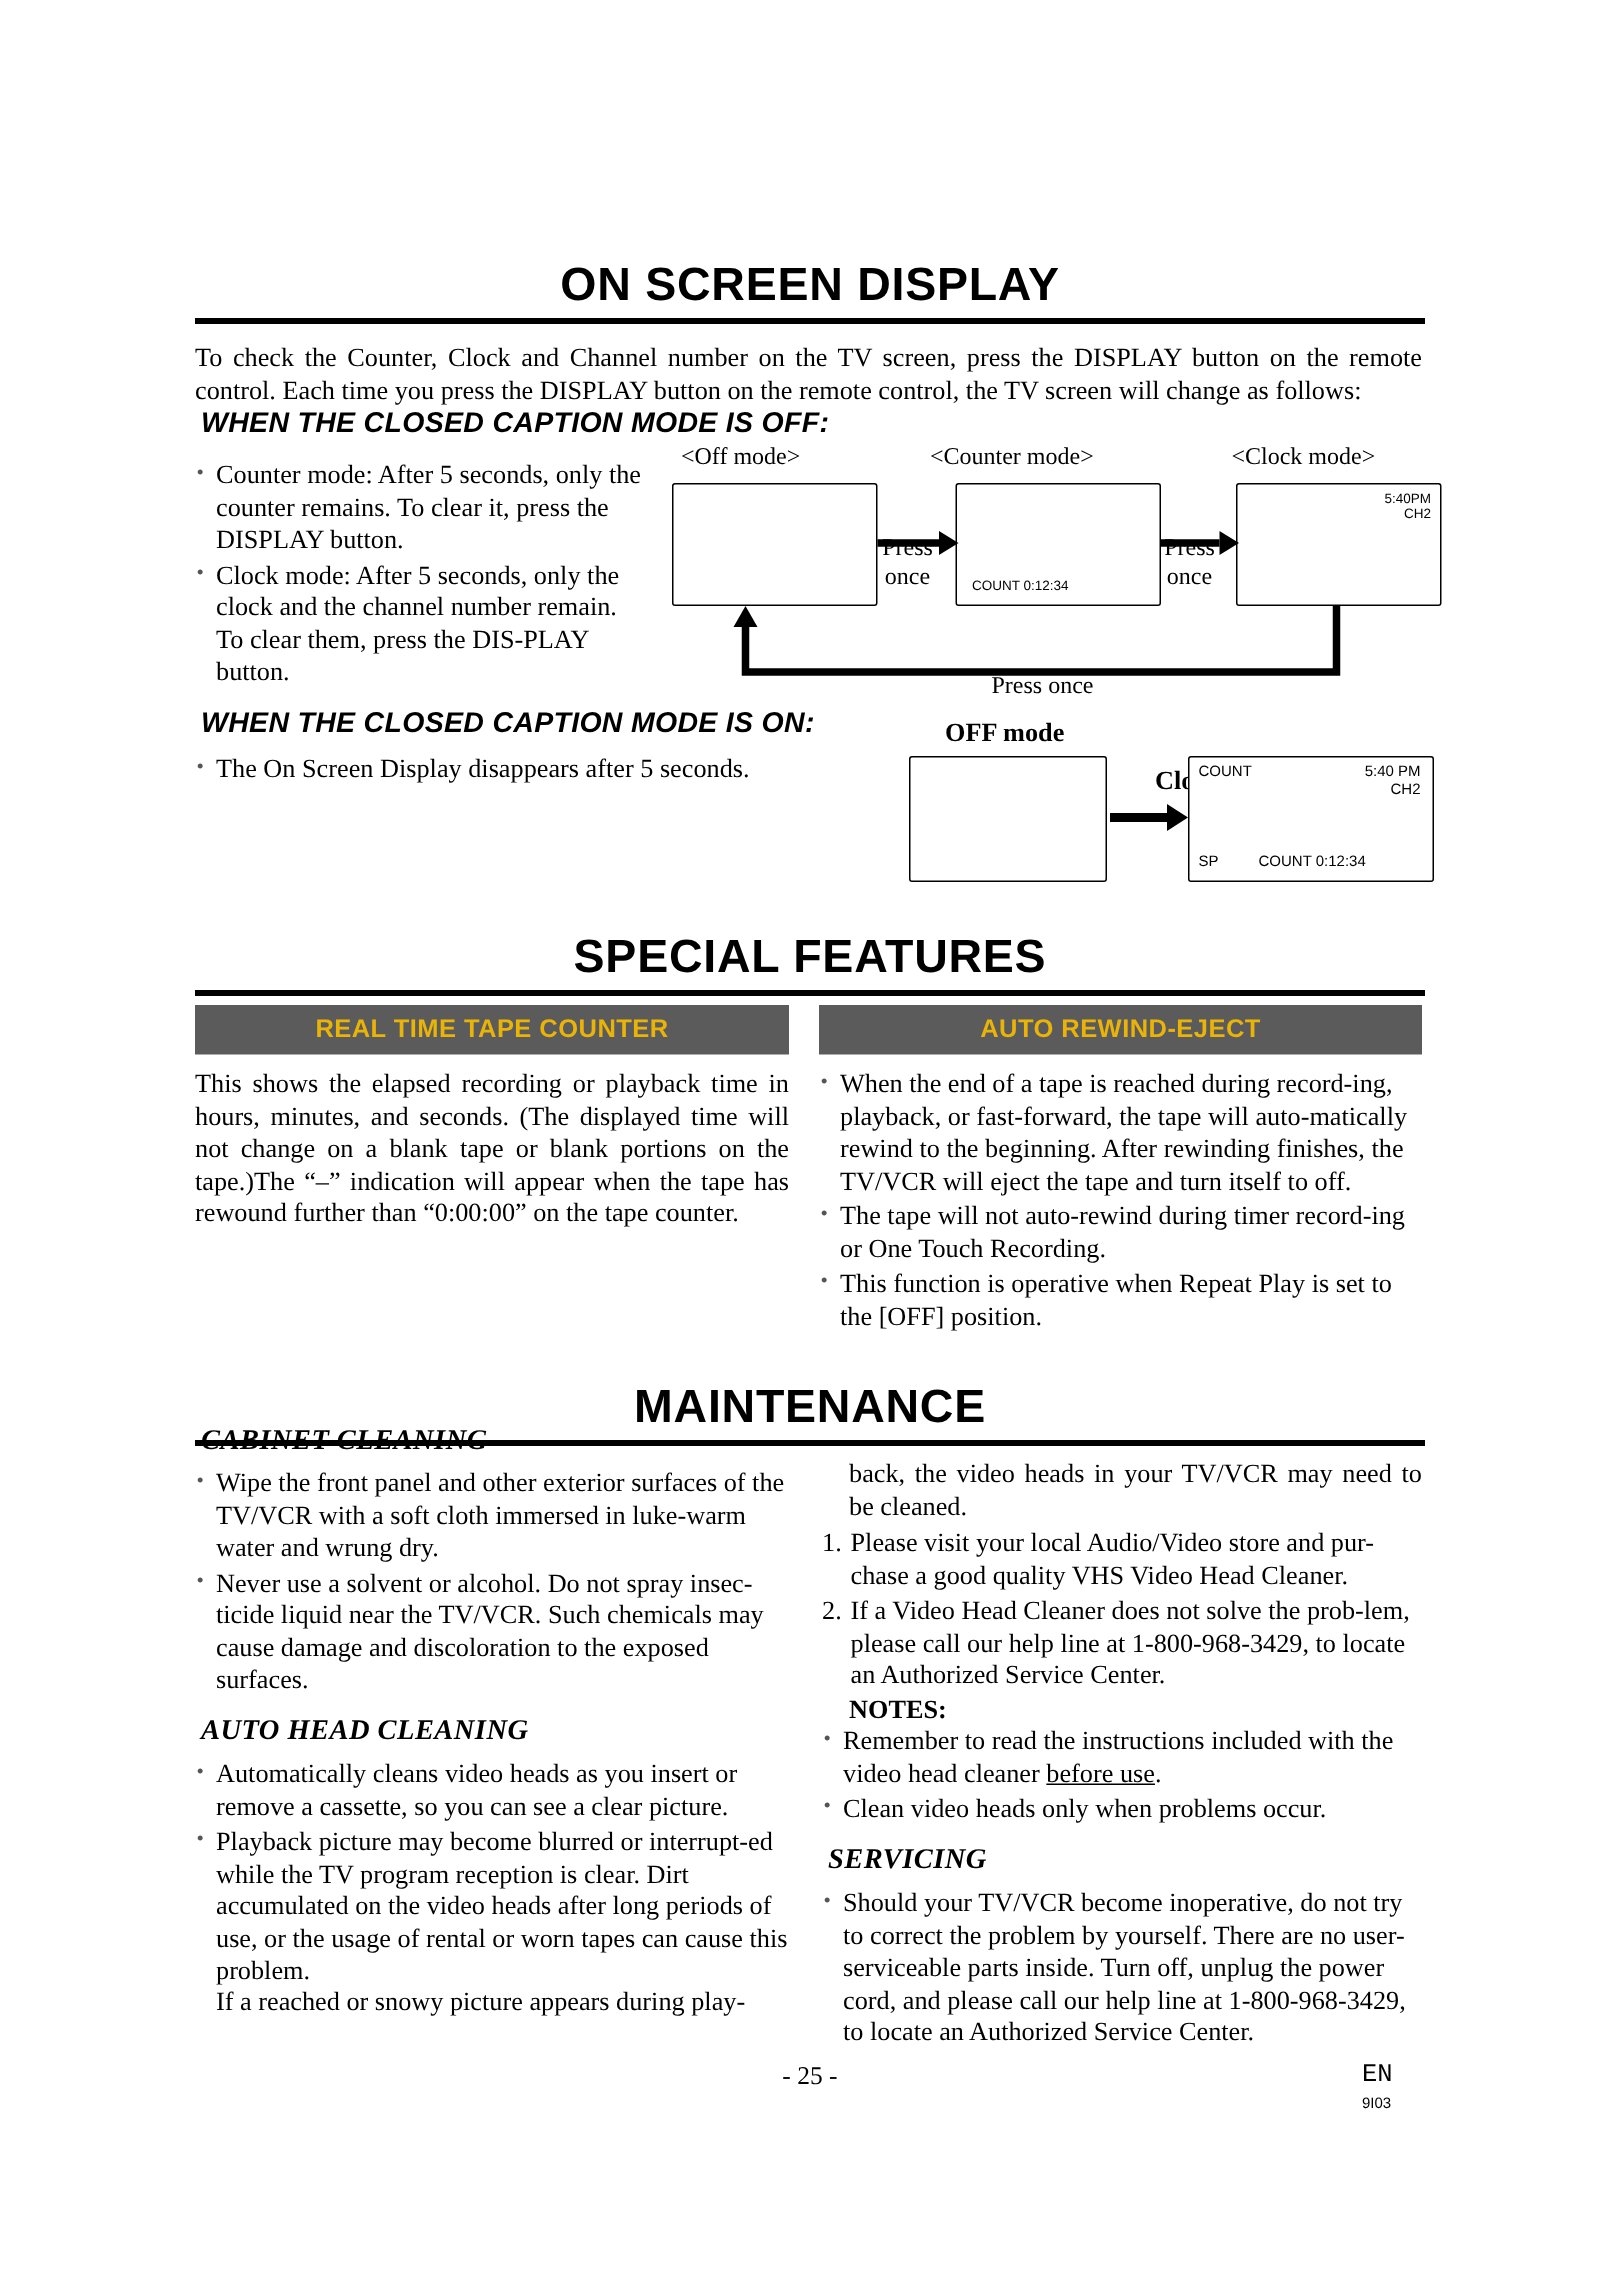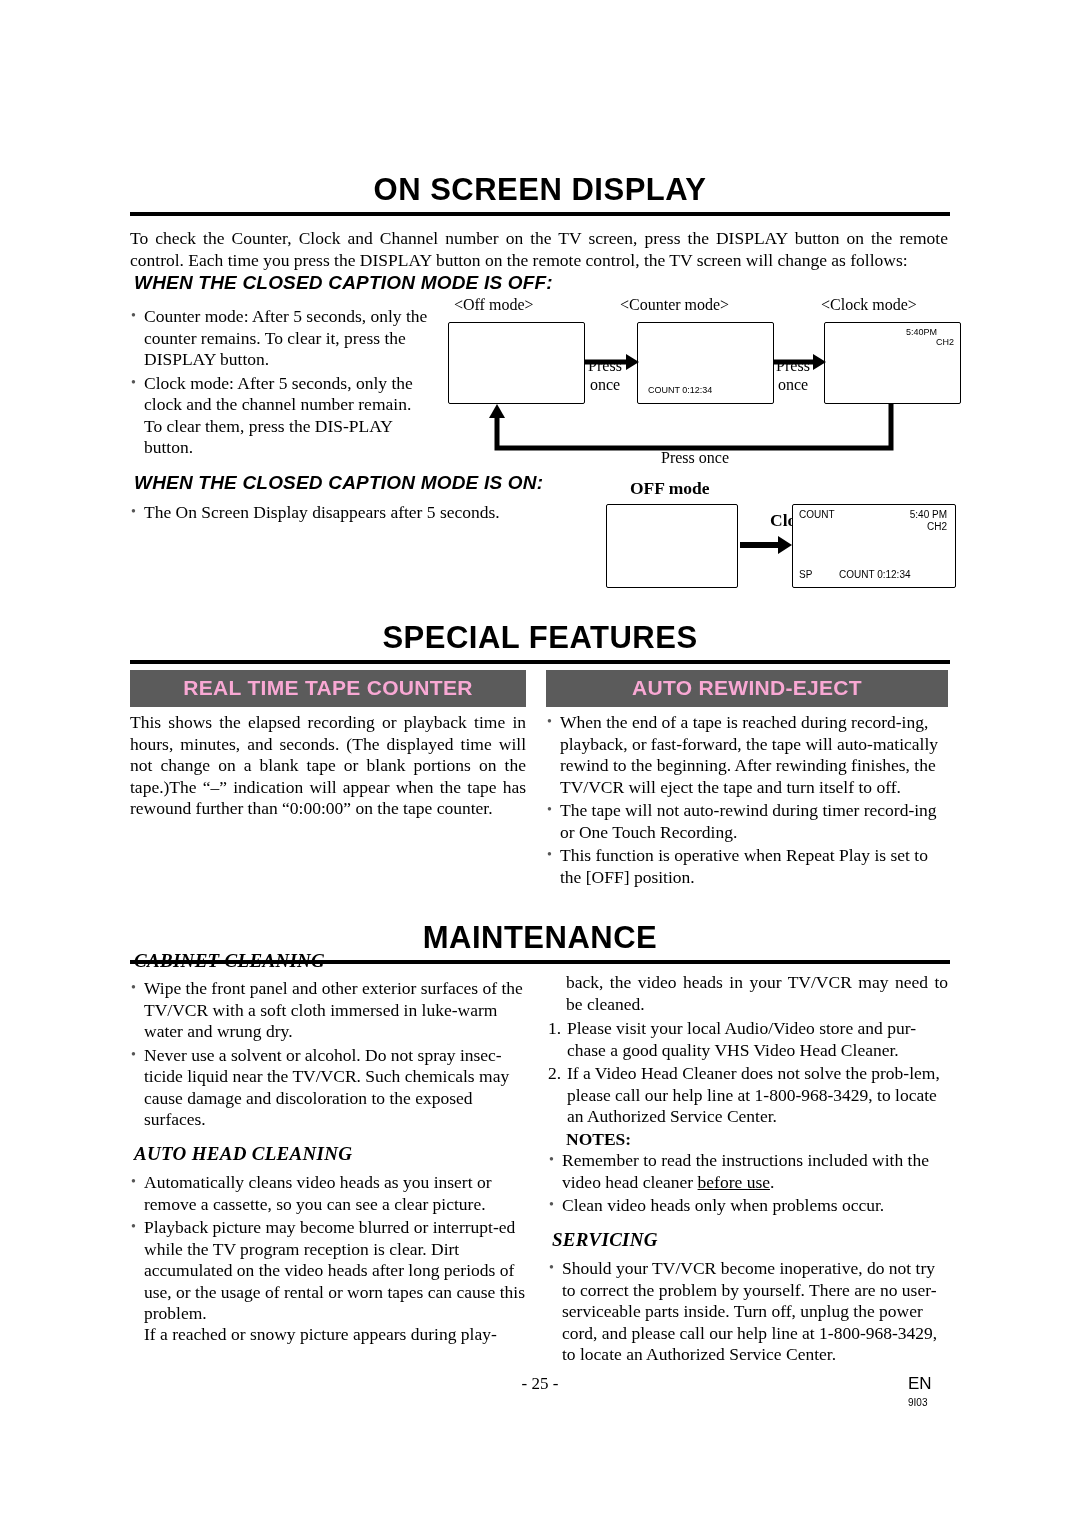--- a/index.html
+++ b/index.html
@@ -41,24 +41,24 @@
   }
   .h3-italic {
     font-family: "Liberation Serif", serif;
     font-style: italic;
     font-weight: bold;
     font-size: 19px;
     letter-spacing: 0.3px;
   }
   .bar {
     background: #5b5b5b;
-    color: #f9a8d4;
-    font-family: "Liberation Sans", sans-serif;
-    font-weight: bold;
-    font-size: 21px;
+    color: #eab308;
+    font-family: "Liberation Sans", sans-serif;
+    font-weight: bold;
+    font-size: 17px;
     text-align: center;
     padding: 6px 0 7px 0;
     letter-spacing: 0.3px;
   }
   .body-text {
     font-size: 17.5px;
     line-height: 21.5px;
     text-align: justify;
   }
   .bullet-list {
@@ -135,21 +135,21 @@
     text-align: center;
   }
   .underline { text-decoration: underline; }
   .footer-page {
     position: absolute;
     font-size: 17px;
     text-align: center;
   }
   .footer-en {
     position: absolute;
-    font-family: Liberation Sans, sans-serif;
+    font-family: Liberation Mono, monospace;
     font-size: 17px;
     font-weight: normal;
   }
   .footer-code {
     position: absolute;
     font-family: "Liberation Sans", sans-serif;
     font-size: 10px;
   }
   svg { display: block; }
 </style>
@@ -184,21 +184,21 @@
     <div class="diag-label" style="left:180px; top:0px;">&lt;Counter mode&gt;</div>
     <div class="diag-label" style="left:381px; top:0px;">&lt;Clock mode&gt;</div>
 
     <div class="tv-box" style="left:8px; top:26px; width:135px; height:80px;"></div>
 
     <div class="tv-box" style="left:197px; top:26px; width:135px; height:80px;">
       <div class="tiny" style="left:10px; top:62px;">COUNT  0:12:34</div>
     </div>
 
     <div class="tv-box" style="left:384px; top:26px; width:135px; height:80px;">
-      <div class="tiny" style="right:23px; top:4px; text-align:right;">5:40PM</div>
+      <div class="tiny" style="right:6px; top:4px; text-align:right;">5:40PM</div>
       <div class="tiny" style="right:6px; top:14px; text-align:right;">CH2</div>
     </div>
 
     <svg width="520" height="180" style="position:absolute; left:0; top:0; pointer-events:none;">
 
       <line x1="145" y1="66" x2="186" y2="66" stroke="#000" stroke-width="5"></line>
       <polygon points="186,58 199,66 186,74" fill="#000"></polygon>
 
       <line x1="334" y1="66" x2="373" y2="66" stroke="#000" stroke-width="5"></line>
       <polygon points="373,58 386,66 373,74" fill="#000"></polygon>

